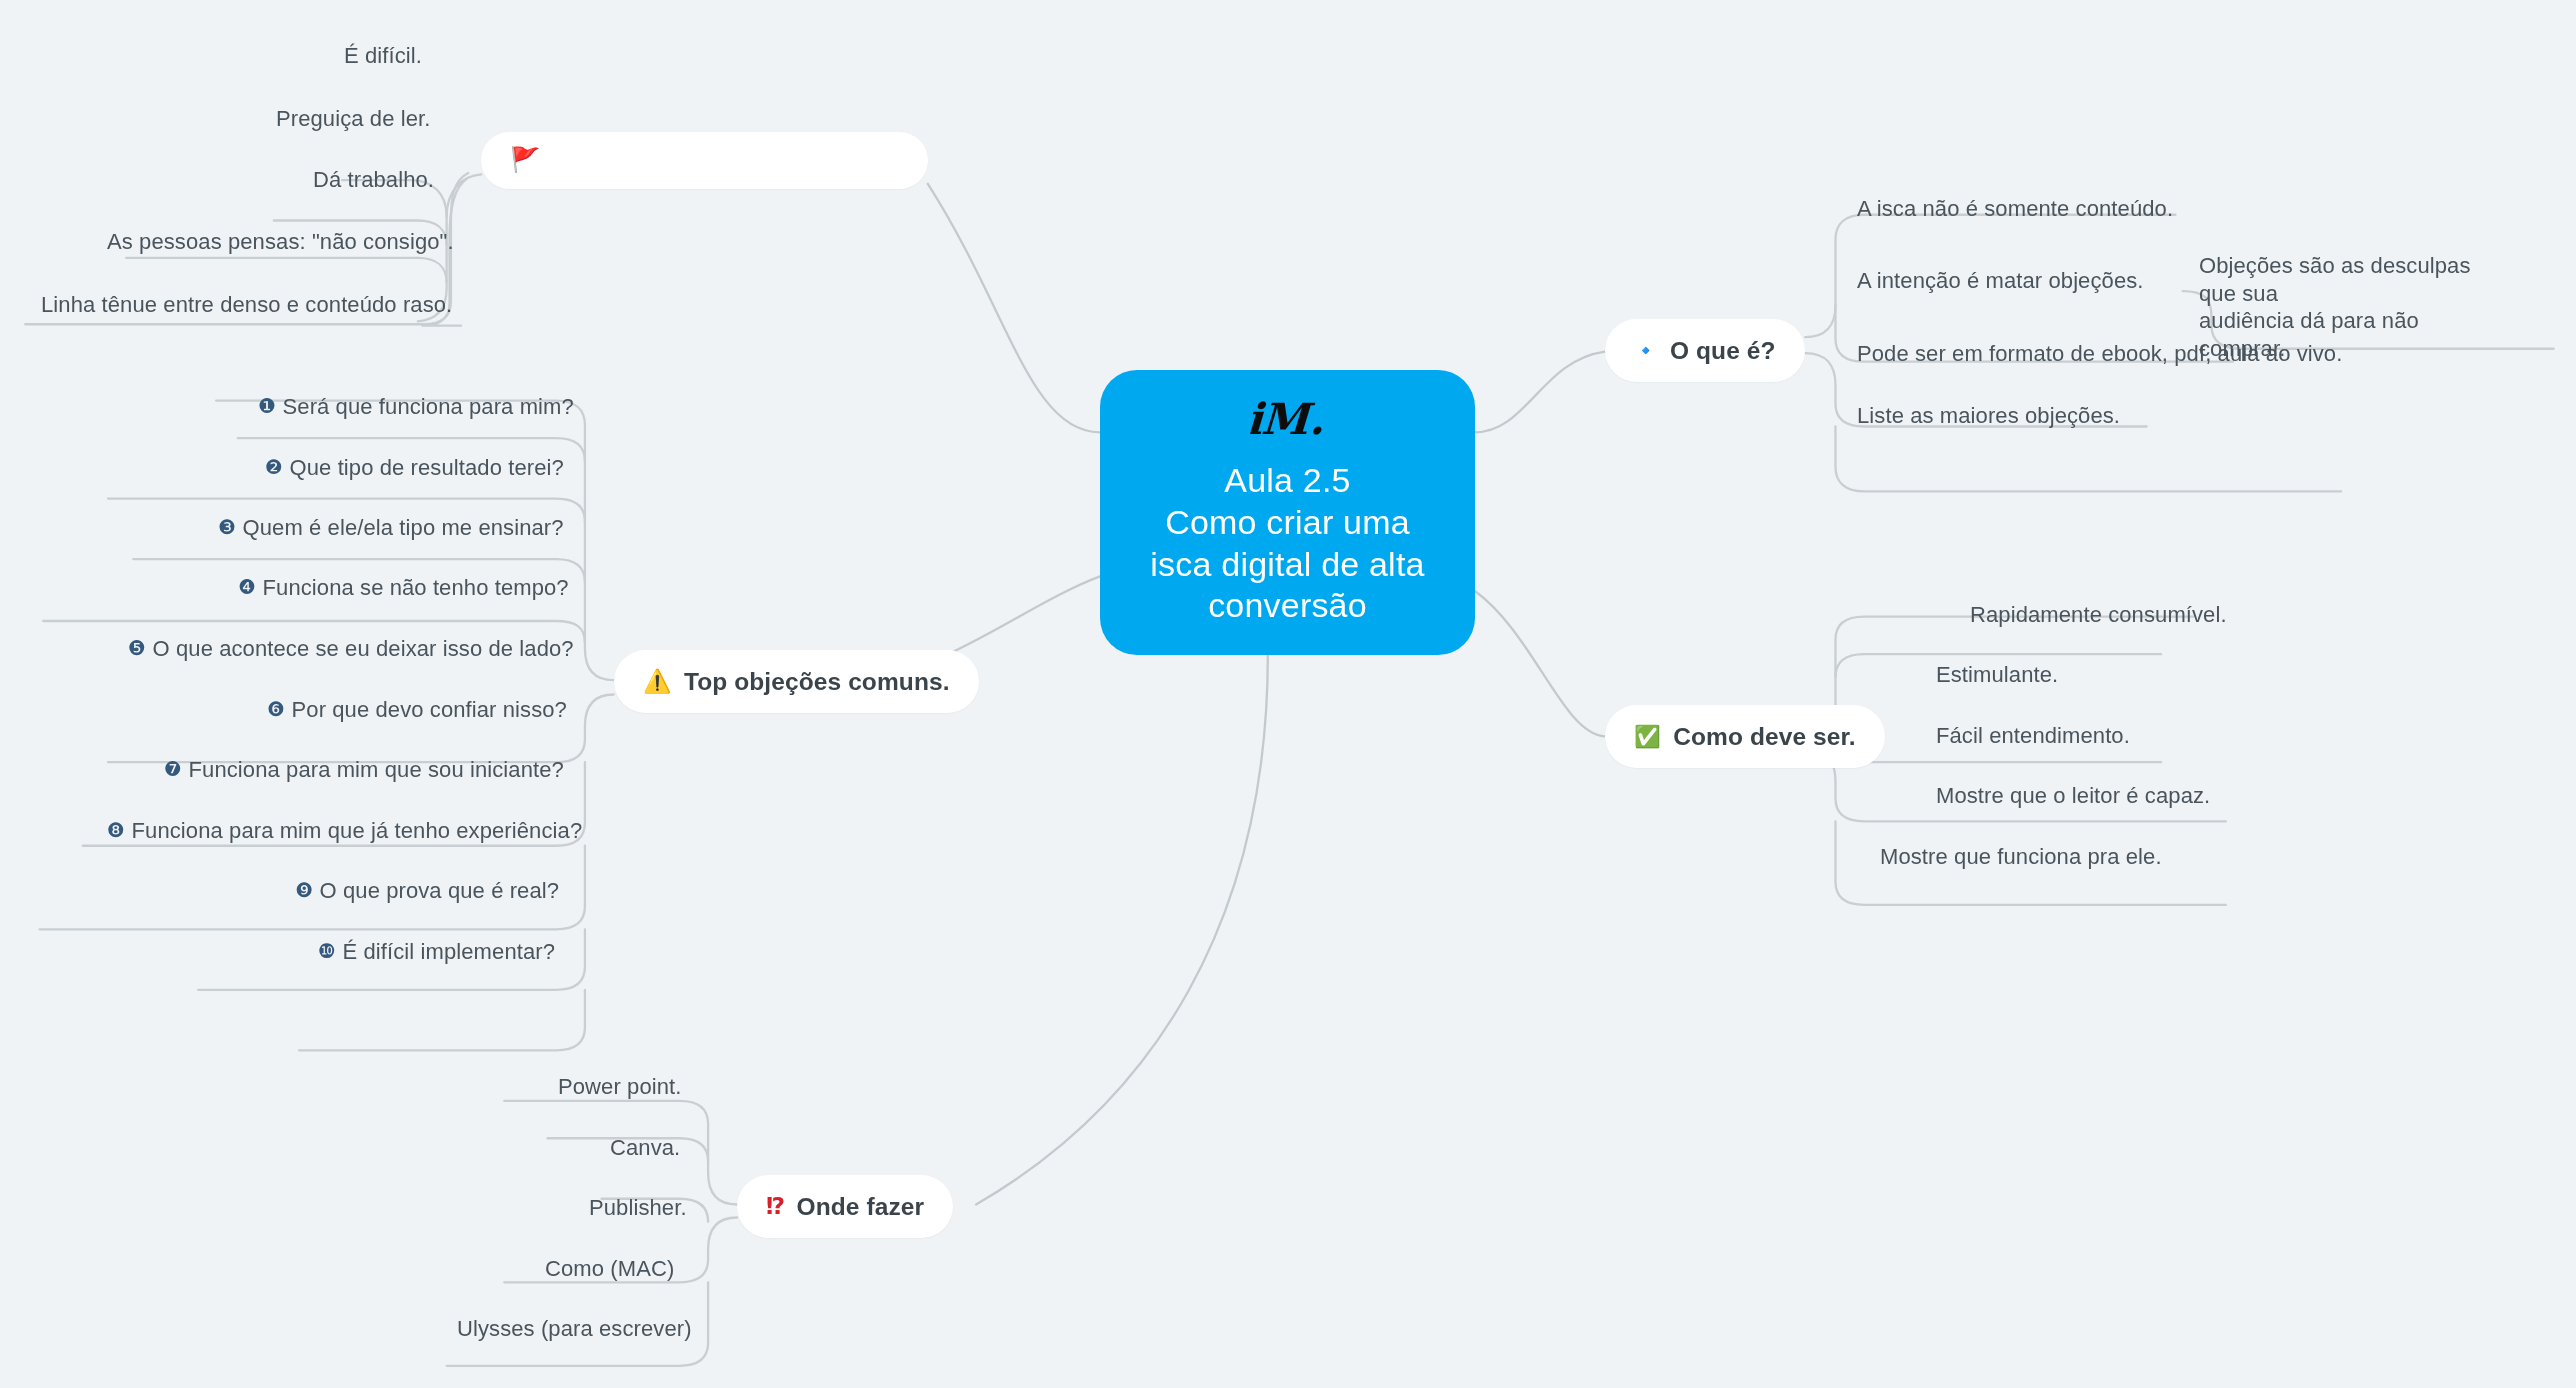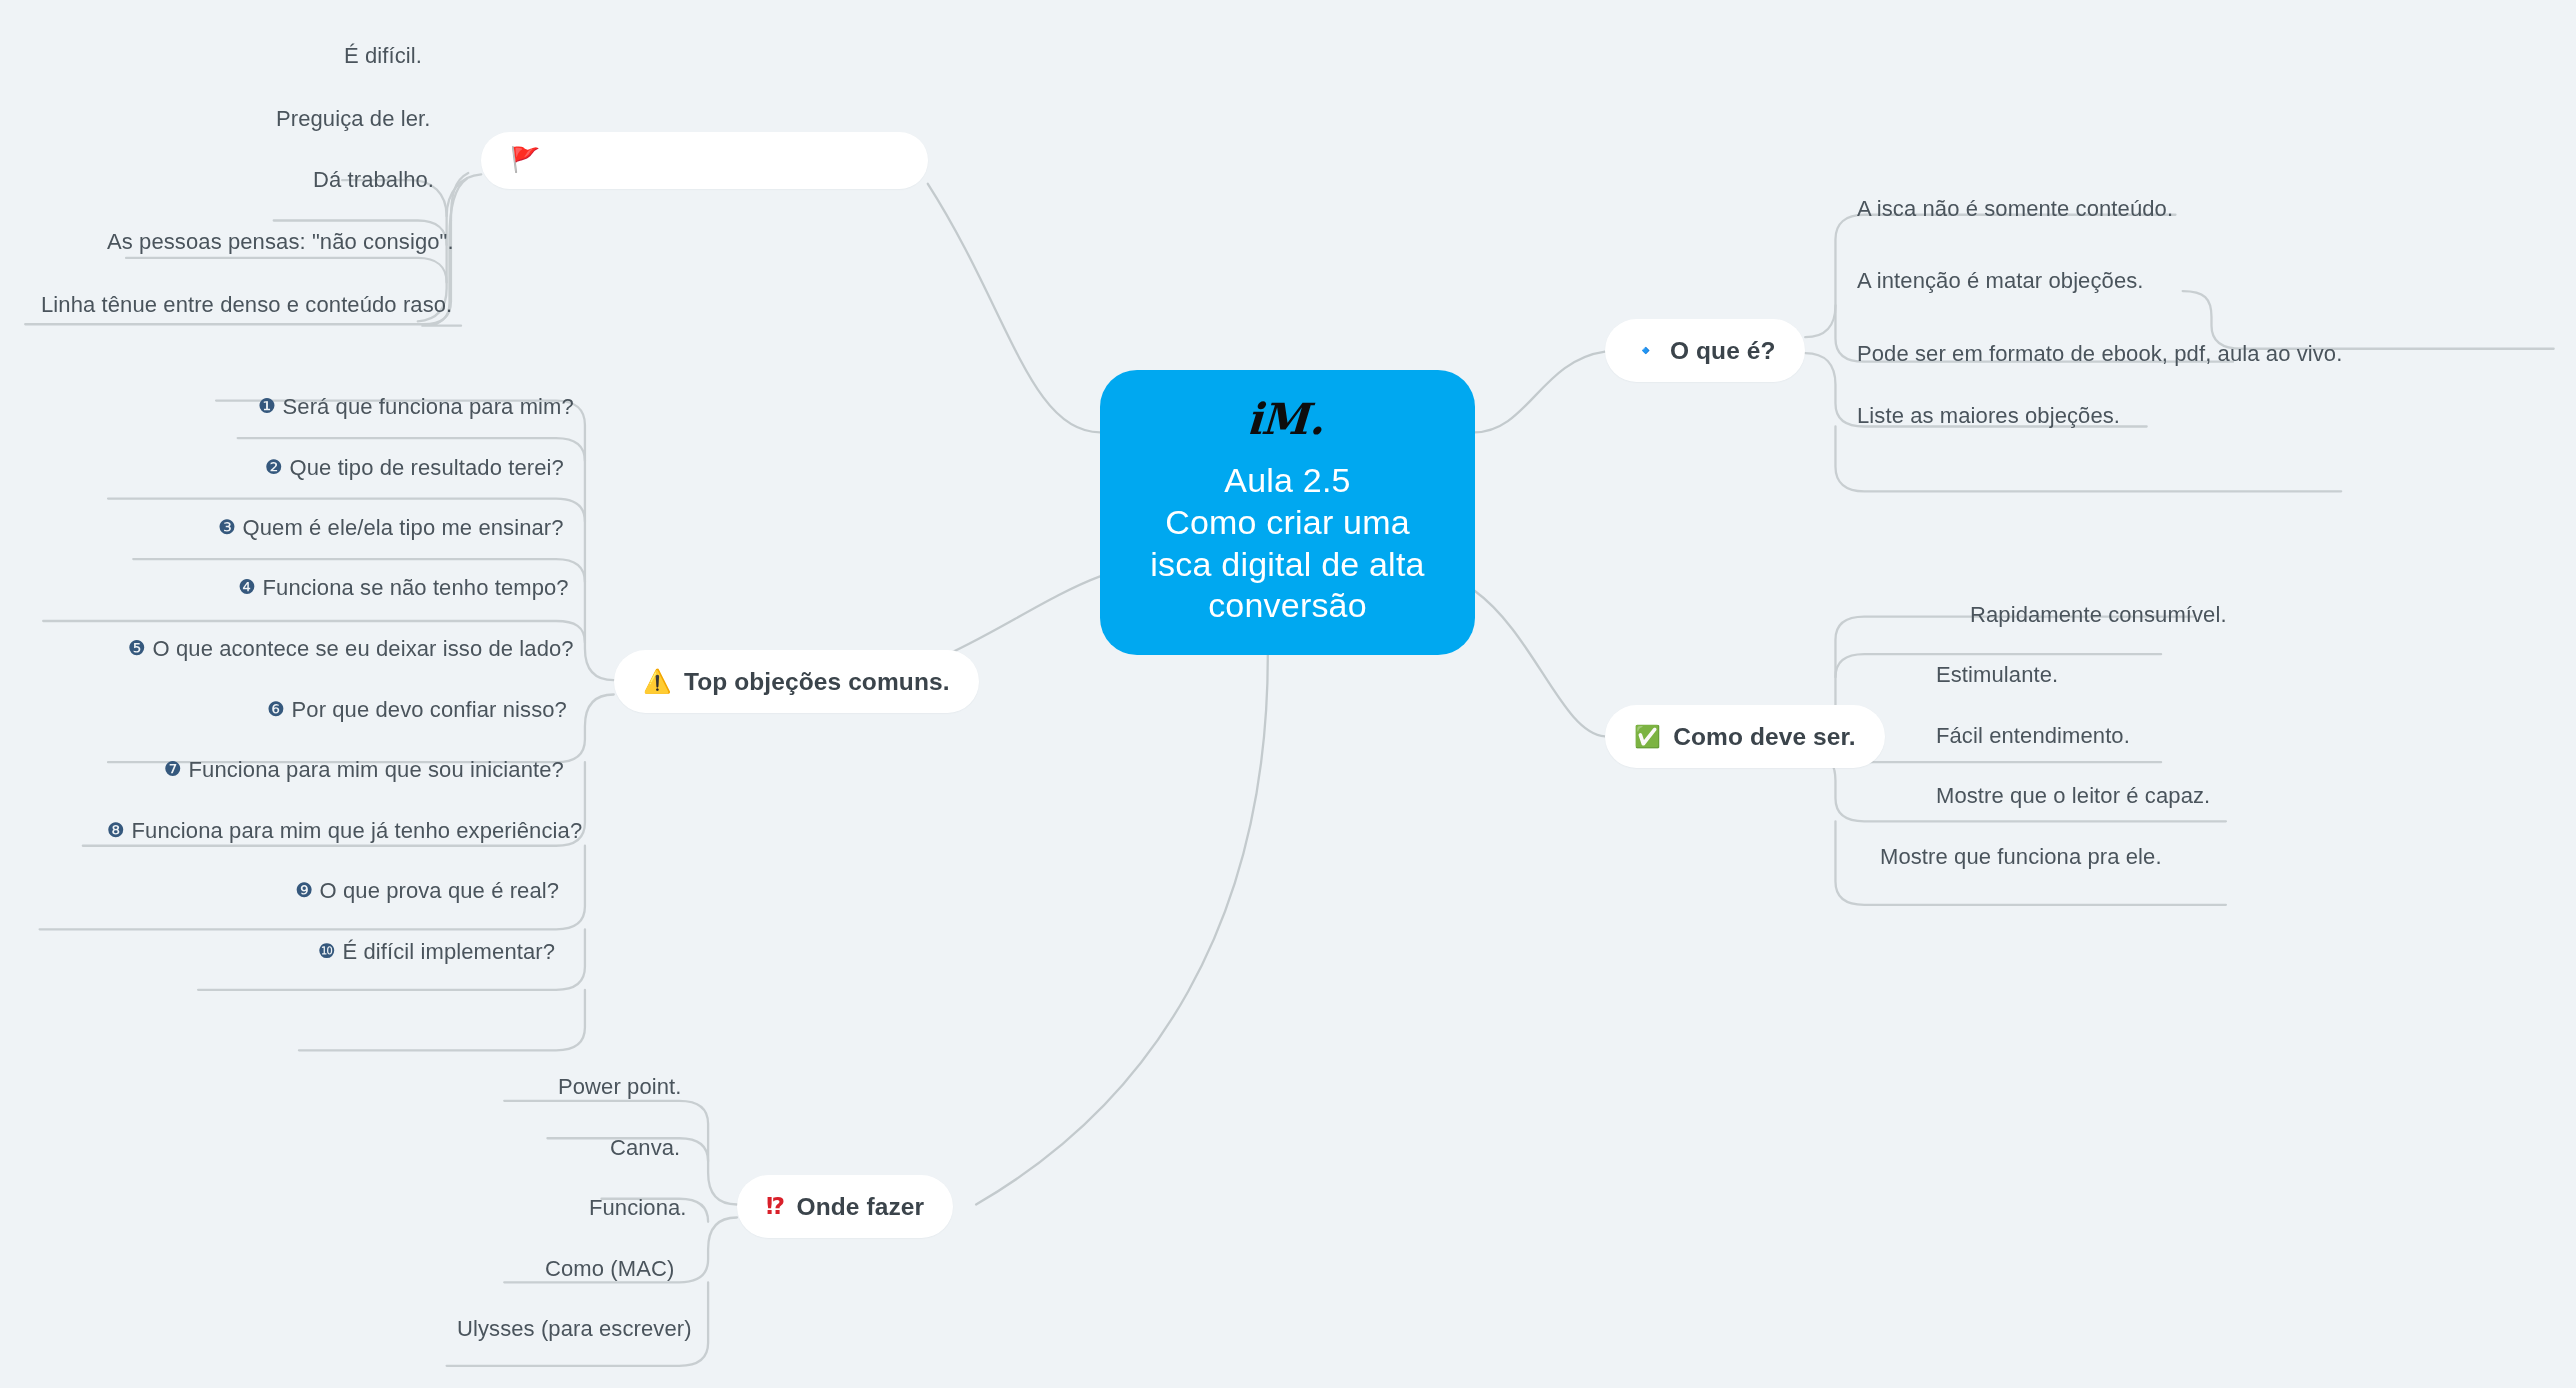--- a/index.html
+++ b/index.html
@@ -142,20 +142,24 @@
   <div class="leaf" style="left:107px;top:228px;">As pessoas pensas: "não consigo".</div>
   <div class="leaf" style="left:41px;top:291px;">Linha tênue entre denso e conteúdo raso.</div>
 
   <div class="pill" id="pill-oque">
     <span class="emoji">🔹</span>
     <span class="ptext">O que é?</span>
   </div>
 
   <div class="leaf" style="left:1857px;top:195px;">A isca não é somente conteúdo.</div>
   <div class="leaf" style="left:1857px;top:267px;">A intenção é matar objeções.</div>
+  <div class="leaf wrap" style="left:2199px;top:252px;width:303px;">
+    <span>Objeções são as desculpas que sua</span><br>
+    <span>audiência dá para não comprar.</span>
+  </div>
   <div class="leaf" style="left:1857px;top:340px;">Pode ser em formato de ebook, pdf, aula ao vivo.</div>
   <div class="leaf" style="left:1857px;top:402px;">Liste as maiores objeções.</div>
 
   <div class="pill" id="pill-top">
     <span class="emoji">⚠️</span>
     <span class="ptext">Top objeções comuns.</span>
   </div>
 
   <div class="leaf" style="left:258px;top:393px;"><span class="num">❶</span><span>Será que funciona para mim?</span></div>
   <div class="leaf" style="left:265px;top:454px;"><span class="num">❷</span><span>Que tipo de resultado terei?</span></div>
@@ -179,18 +183,18 @@
   <div class="leaf" style="left:1936px;top:782px;">Mostre que o leitor é capaz.</div>
   <div class="leaf" style="left:1880px;top:843px;">Mostre que funciona pra ele.</div>
 
   <div class="pill" id="pill-onde">
     <span class="emoji">⁉</span>
     <span class="ptext">Onde fazer</span>
   </div>
 
   <div class="leaf" style="left:558px;top:1073px;">Power point.</div>
   <div class="leaf" style="left:610px;top:1134px;">Canva.</div>
-  <div class="leaf" style="left:589px;top:1194px;">Funciona.</div>
+  <div class="leaf" style="left:589px;top:1194px;">Publisher.</div>
   <div class="leaf" style="left:545px;top:1255px;">Como (MAC)</div>
   <div class="leaf" style="left:457px;top:1315px;">Ulysses (para escrever)</div>
 
 </div>
 
 
 </body></html>

